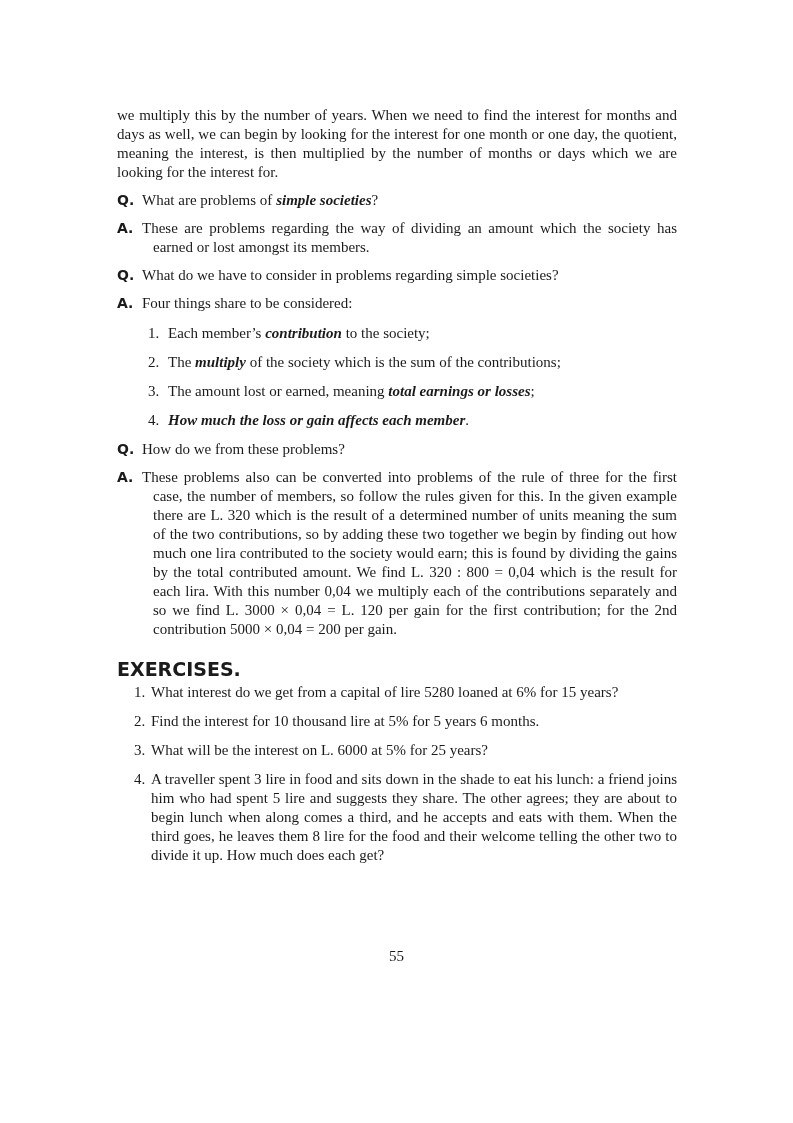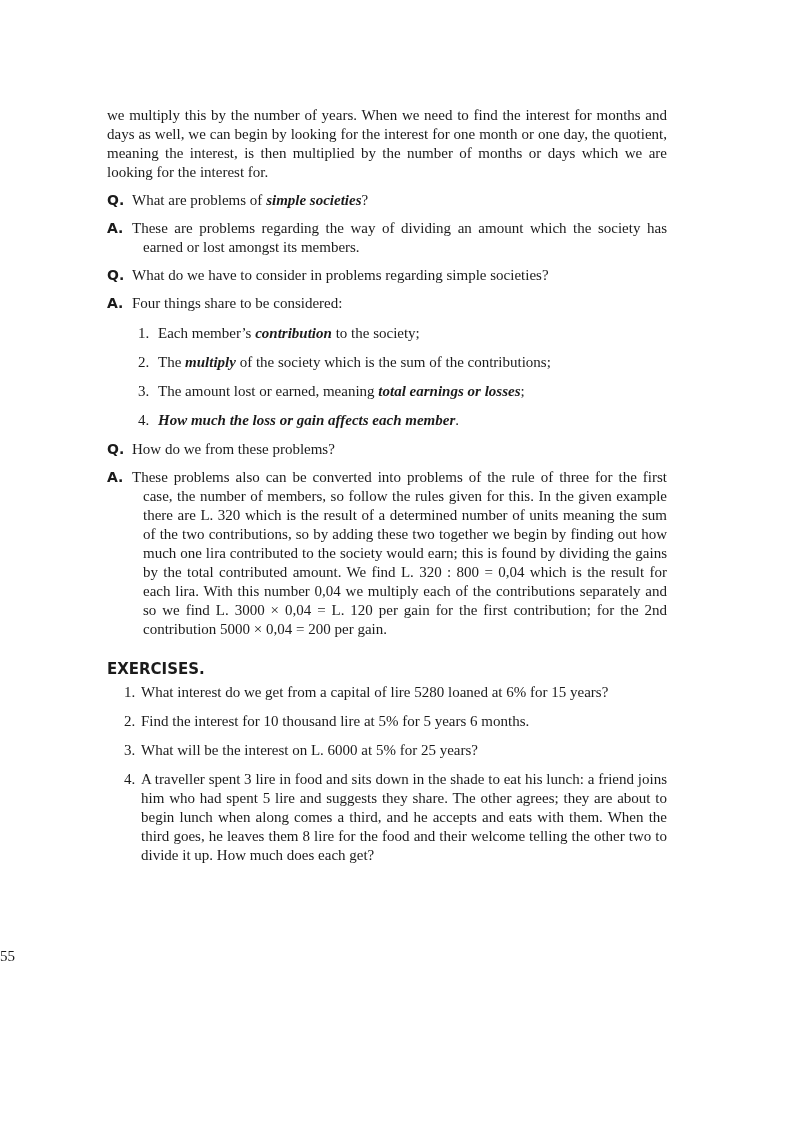--- a/index.html
+++ b/index.html
@@ -8,21 +8,21 @@
     position: relative;
     width: 793px;
     height: 1123px;
     background: #ffffff;
     font-family: "Liberation Serif", "DejaVu Serif", serif;
     color: #1b1b1b;
     overflow: hidden;
   }
   .content {
     position: absolute;
-    left: 107px;
+    left: 117px;
     top: 106px;
     width: 560px;
     font-size: 15px;
     line-height: 19px;
     text-align: justify;
   }
   .para { margin-bottom: 9px; }
   .sans {
     font-family: "DejaVu Sans", "Liberation Sans", sans-serif;
     font-weight: 700;
@@ -42,37 +42,38 @@
   .qa-body { text-indent: -11px; }
   .bi { font-weight: 700; font-style: italic; font-family: Liberation Serif, serif; }
   .clist { margin-top: 11px; margin-bottom: 2px; }
   .clist-item {
     position: relative;
     padding-left: 51px;
     margin-bottom: 10px;
   }
   .clist-num { position: absolute; left: 31px; top: 0; }
   .ex-heading {
-    font-size: 15px;
+    font-size: 19px;
     line-height: 19px;
     margin-top: 21px;
     margin-bottom: 4px;
     text-align: left;
   }
   .ex-item {
     position: relative;
     padding-left: 34px;
     margin-bottom: 10px;
   }
   .ex-num { position: absolute; left: 17px; top: 0; }
   .page-number {
     position: absolute;
     top: 948px;
     left: 0;
     width: 793px;
+    text-align: center;
     font-size: 15px;
     color: #1b1b1b;
   }
 </style>
 </head>
 <body>
 
 <div class="page">
   <div class="content">
 

